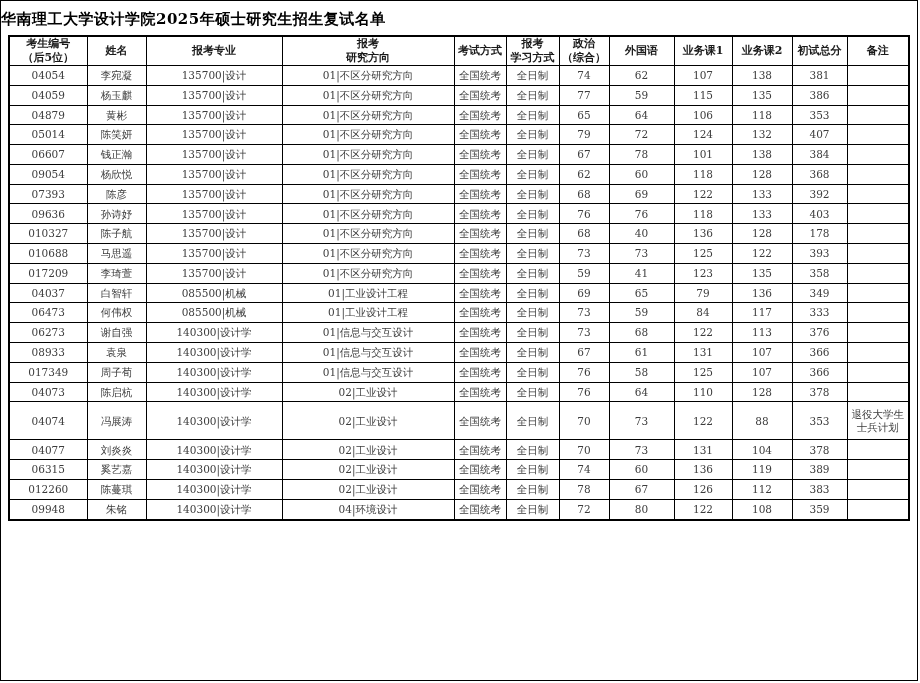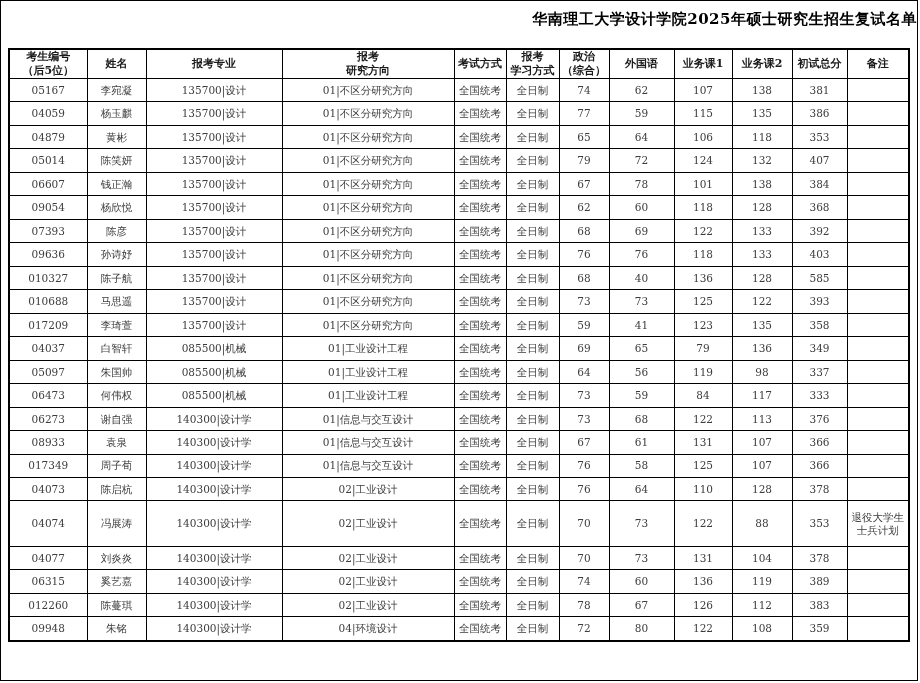--- a/index.html
+++ b/index.html
@@ -7,34 +7,34 @@
     position: relative;
     width: 918px;
     height: 681px;
     border: 1px solid #000;
     background: #fff;
     font-family: "DejaVu Serif", serif;
     box-sizing: border-box;
     overflow: hidden;
   }
   .doc-title {
-    text-align: right;
+    text-align: left;
     font-size: 15px;
     font-weight: bold;
     color: #000;
     padding-top: 9px;
     padding-bottom: 6px;
     letter-spacing: 0.5px;
   }
   table.roster {
     border-collapse: collapse;
     table-layout: fixed;
-    margin: 13px auto;
+    margin: 0 auto;
     width: 900px;
-    height: 594px;
+    height: 486px;
     border: 2px solid #000;
   }
   table.roster th, table.roster td {
     border: 1px solid #000;
     padding: 0 2px;
     text-align: center;
     vertical-align: middle;
     overflow: hidden;
   }
   table.roster th {
@@ -87,21 +87,21 @@
 （综合）</th>
           <th>外国语</th>
           <th>业务课1</th>
           <th>业务课2</th>
           <th>初试总分</th>
           <th>备注</th>
         </tr>
     </thead>
     <tbody id="table-body">
         <tr>
-          <td>05167</td>
+          <td>04054</td>
           <td>李宛凝</td>
           <td>135700|设计</td>
           <td>01|不区分研究方向</td>
           <td>全国统考</td>
           <td>全日制</td>
           <td>74</td>
           <td>62</td>
           <td>107</td>
           <td>138</td>
           <td>381</td>
@@ -209,21 +209,21 @@
           <td>010327</td>
           <td>陈子航</td>
           <td>135700|设计</td>
           <td>01|不区分研究方向</td>
           <td>全国统考</td>
           <td>全日制</td>
           <td>68</td>
           <td>40</td>
           <td>136</td>
           <td>128</td>
-          <td>585</td>
+          <td>178</td>
           <td></td>
         </tr>
         <tr>
           <td>010688</td>
           <td>马思遥</td>
           <td>135700|设计</td>
           <td>01|不区分研究方向</td>
           <td>全国统考</td>
           <td>全日制</td>
           <td>73</td>
@@ -255,34 +255,20 @@
           <td>全国统考</td>
           <td>全日制</td>
           <td>69</td>
           <td>65</td>
           <td>79</td>
           <td>136</td>
           <td>349</td>
           <td></td>
         </tr>
         <tr>
-          <td>05097</td>
-          <td>朱国帅</td>
-          <td>085500|机械</td>
-          <td>01|工业设计工程</td>
-          <td>全国统考</td>
-          <td>全日制</td>
-          <td>64</td>
-          <td>56</td>
-          <td>119</td>
-          <td>98</td>
-          <td>337</td>
-          <td></td>
-        </tr>
-        <tr>
           <td>06473</td>
           <td>何伟权</td>
           <td>085500|机械</td>
           <td>01|工业设计工程</td>
           <td>全国统考</td>
           <td>全日制</td>
           <td>73</td>
           <td>59</td>
           <td>84</td>
           <td>117</td>

